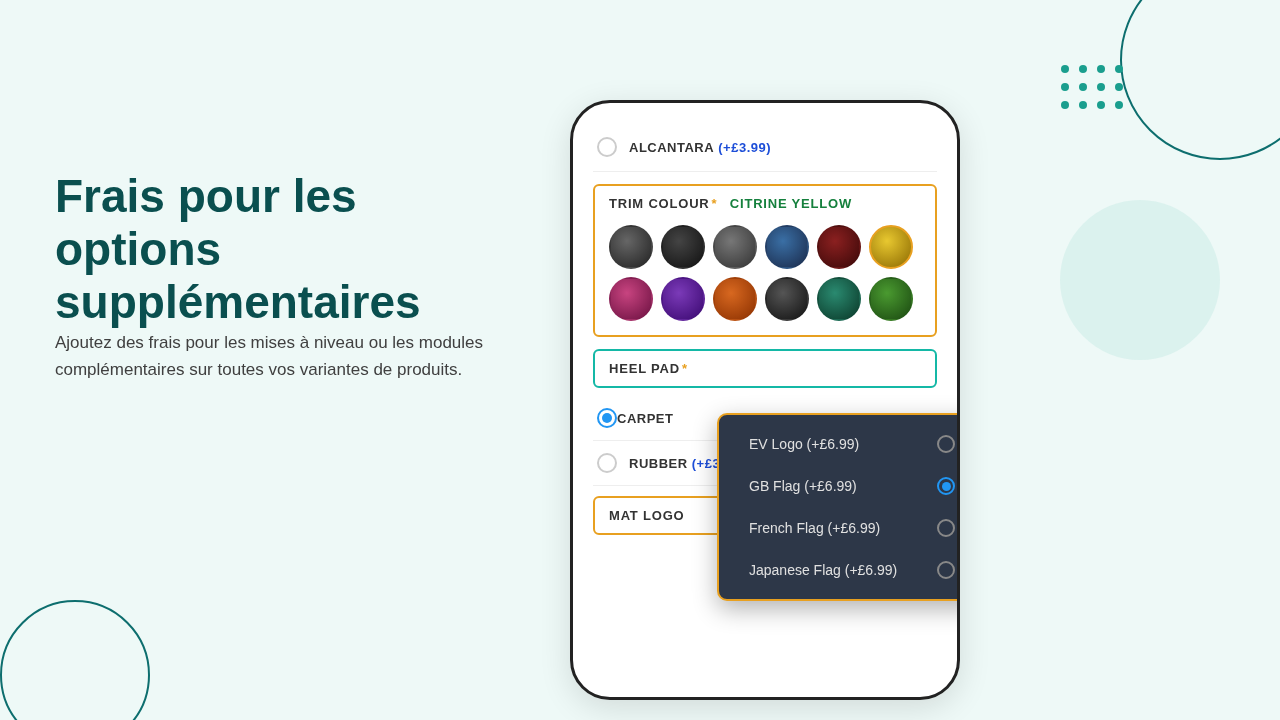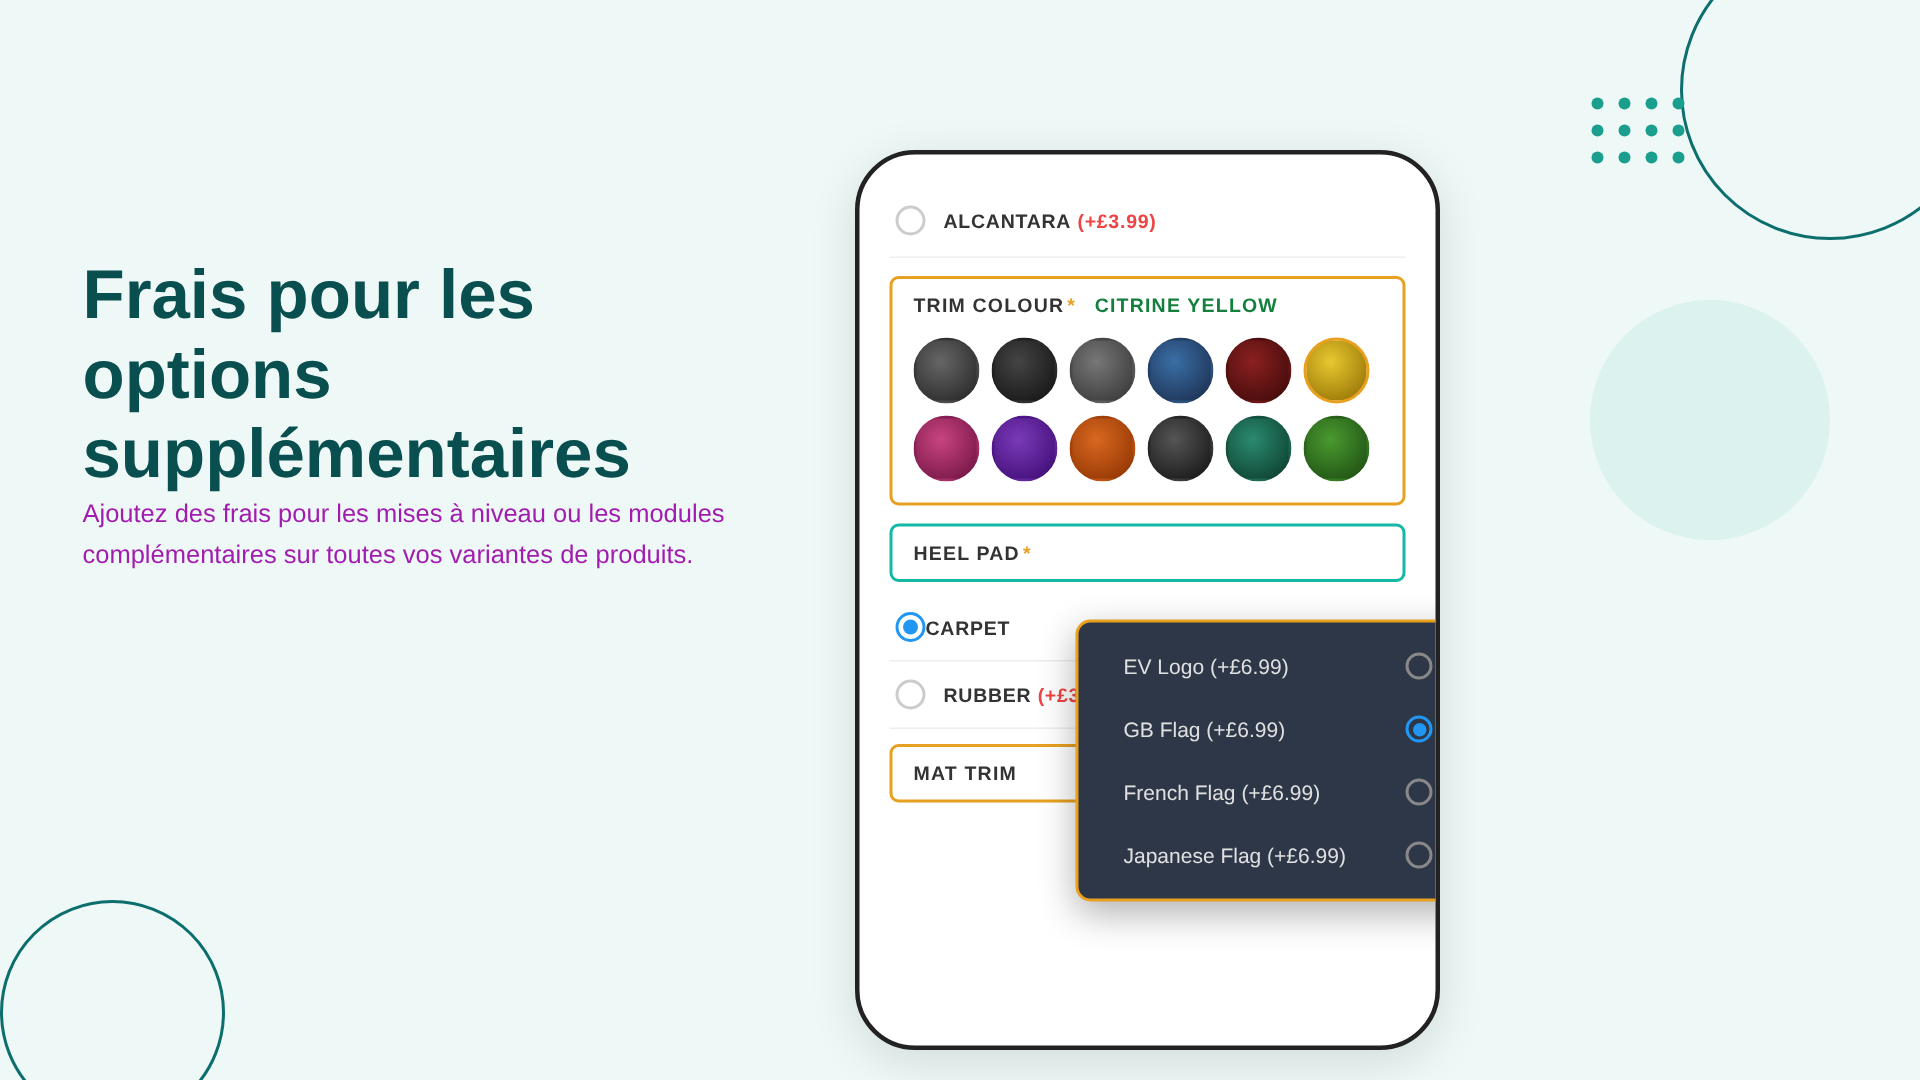--- a/index.html
+++ b/index.html
@@ -73,21 +73,21 @@
       z-index: 1;
     }
     .main-heading {
       font-size: 46px;
       font-weight: 800;
       color: #0a4f4f;
       line-height: 1.15;
     }
     .sub-text {
       font-size: 17px;
-      color: #a21caf;
+      color: #404040;
       line-height: 1.6;
       font-weight: 400;
     }
 
     
     .phone-mockup {
       position: absolute;
       left: 570px;
       top: 100px;
       width: 390px;
@@ -135,21 +135,21 @@
       border-radius: 50%;
       background: #2196F3;
     }
     .option-label {
       font-size: 13px;
       font-weight: 700;
       color: #333;
       letter-spacing: 0.5px;
     }
     .option-price {
-      color: #ef4444;
+      color: #1d4ed8;
       font-weight: 700;
     }
 
     
     .section-box {
       border: 2px solid #e8a020;
       border-radius: 6px;
       margin: 12px 0;
     }
     .section-header {
@@ -352,21 +352,21 @@
 
     <div class="rubber-row">
       <div class="radio-circle"></div>
       <span class="option-label">
         <span>RUBBER</span>&nbsp;<span class="option-price">(+£3.99)</span>
       </span>
     </div>
 
     <div class="mat-logo-partial">
       <div class="section-header">
-        <span>MAT TRIM</span>
+        <span>MAT LOGO</span>
       </div>
     </div>
 
   </div>
 
   <div class="dropdown-popup">
     <div class="dropdown-item">
       <span class="dropdown-label">EV Logo (+£6.99)</span>
       <div class="dropdown-radio"></div>
     </div>

